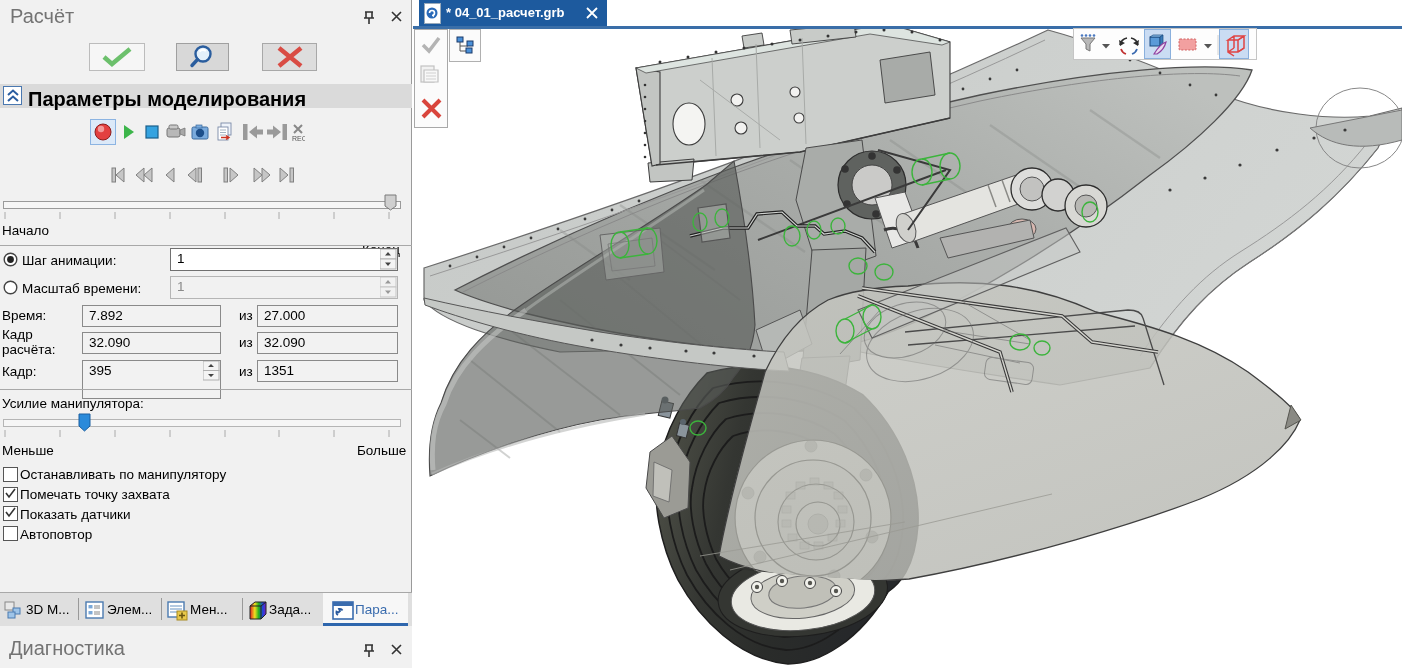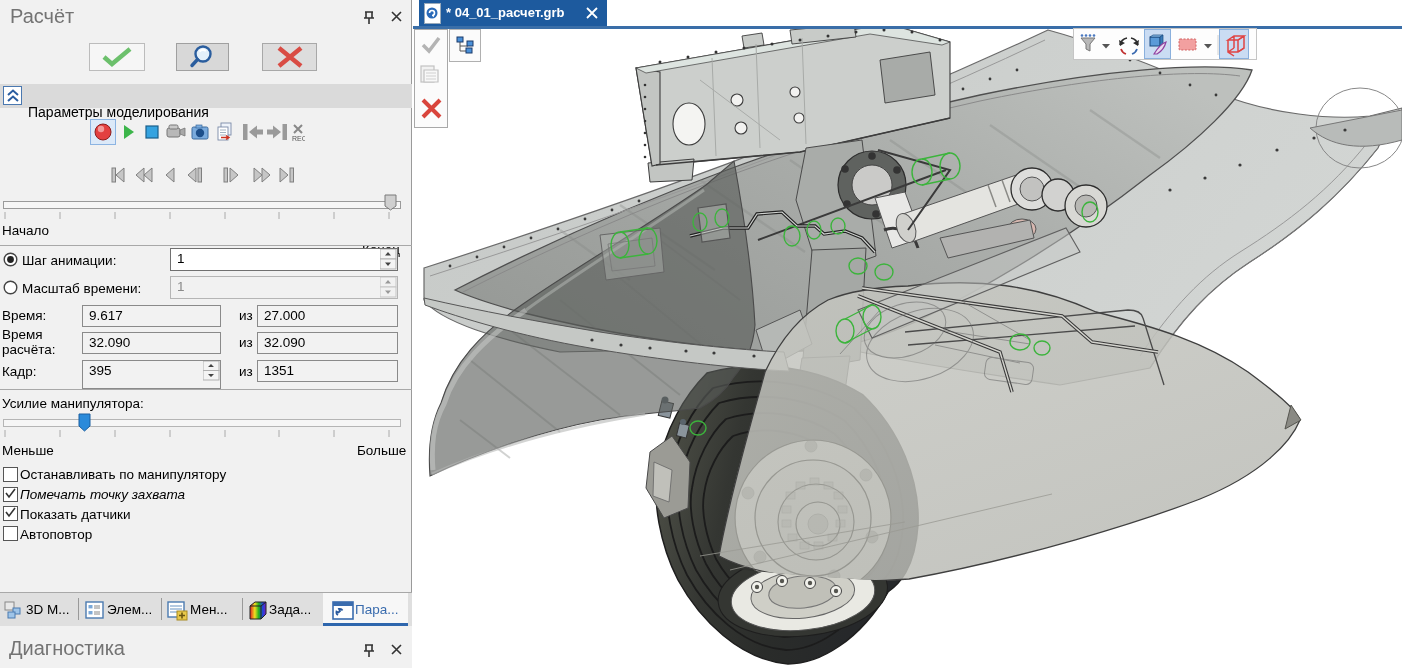--- a/index.html
+++ b/index.html
@@ -39,21 +39,21 @@
   </svg>
   <svg style="left:275px;top:46px;" width="30" height="22" viewBox="0 0 30 22">
     <path d="M4,2 L26,20 M26,2 L4,20" stroke="#d94c44" stroke-width="4.5"></path>
   </svg>
 
   <div class="hdr"></div>
   <div class="abs" style="left:3px;top:86px;width:19px;height:19px;background:#fff;border:1px solid #4a78b0;box-sizing:border-box;"></div>
   <svg style="left:6px;top:89px;" width="14" height="14" viewBox="0 0 14 14">
     <path d="M2,6 L7,1.5 L12,6 M2,12 L7,7.5 L12,12" stroke="#2a5da0" stroke-width="2" fill="none"></path>
   </svg>
-  <div class="lbl" style="left:28px;top:104px;font-size:14px;">Параметры моделирования</div>
+  <div class="lbl" style="left:28px;top:88px;font-size:20px;font-weight:bold;">Параметры моделирования</div>
 
   <div class="abs" style="left:90px;top:119px;width:26px;height:26px;background:#dce9f8;border:1px solid #8cb4e2;box-sizing:border-box;"></div>
   <svg style="left:90px;top:119px;" width="215" height="28" viewBox="0 0 215 28">
 
     <circle cx="13" cy="13" r="8" fill="#e34040" stroke="#8c1d1d" stroke-width="1"></circle>
     <circle cx="11" cy="10" r="3.2" fill="#f29a9a"></circle>
 
     <path d="M34,6 L44,13 L34,20 Z" fill="#3cb54a"></path>
 
     <rect x="56" y="7" width="12" height="12" fill="#35a3e0" stroke="#1a5f8a" stroke-width="1.2"></rect>
@@ -140,32 +140,32 @@
   </svg>
   <div class="lbl" style="left:22px;top:281px;">Масштаб времени:</div>
   <div class="fld" style="left:170px;top:276px;width:228px;height:23px;background:#f1f1f1;border-color:#b5b5b5;color:#8a8a8a;">1</div>
   <svg style="left:380px;top:277px;" width="17" height="21" viewBox="0 0 17 21">
     <rect x="0" y="0" width="16" height="10" fill="#f1f1f1" stroke="#c5c5c5" stroke-width="1"></rect>
     <rect x="0" y="10" width="16" height="10" fill="#f1f1f1" stroke="#c5c5c5" stroke-width="1"></rect>
     <path d="M5,6.5 l3,-3.5 3,3.5 z M5,13.5 l3,3.5 3,-3.5 z" fill="#999"></path>
   </svg>
 
   <div class="lbl" style="left:2px;top:308px;">Время:</div>
-  <div class="fld" style="left:82px;top:305px;width:139px;height:22px;">9.617</div>
+  <div class="fld" style="left:82px;top:305px;width:139px;height:22px;">7.892</div>
   <div class="lbl" style="left:239px;top:308px;">из</div>
   <div class="fld" style="left:257px;top:305px;width:141px;height:22px;">27.000</div>
 
-  <div class="lbl" style="left:2px;top:327px;">Время</div>
+  <div class="lbl" style="left:2px;top:327px;">Кадр</div>
   <div class="lbl" style="left:2px;top:342px;">расчёта:</div>
   <div class="fld" style="left:82px;top:332px;width:139px;height:22px;">32.090</div>
   <div class="lbl" style="left:239px;top:335px;">из</div>
   <div class="fld" style="left:257px;top:332px;width:141px;height:22px;">32.090</div>
 
   <div class="lbl" style="left:2px;top:364px;">Кадр:</div>
-  <div class="fld" style="left:82px;top:360px;width:139px;height:29px;">395</div>
+  <div class="fld" style="left:82px;top:360px;width:139px;height:39px;">395</div>
   <svg style="left:203px;top:361px;" width="17" height="20" viewBox="0 0 17 20">
     <rect x="0" y="0" width="16" height="9.5" fill="#f4f4f4" stroke="#b0b0b0" stroke-width="1"></rect>
     <rect x="0" y="9.5" width="16" height="9.5" fill="#f4f4f4" stroke="#b0b0b0" stroke-width="1"></rect>
     <path d="M5,6 l3,-3 3,3 z M5,13 l3,3 3,-3 z" fill="#444"></path>
   </svg>
   <div class="lbl" style="left:239px;top:364px;">из</div>
   <div class="fld" style="left:257px;top:360px;width:141px;height:22px;">1351</div>
 
   <div class="abs" style="left:0;top:389px;width:412px;height:1px;background:#a8a8a8;"></div>
   <div class="lbl" style="left:2px;top:396px;">Усилие манипулятора:</div>
@@ -181,21 +181,21 @@
   </svg>
   <div class="lbl" style="left:2px;top:443px;">Меньше</div>
   <div class="lbl" style="left:357px;top:443px;">Больше</div>
 
   <div class="cb" style="top:467px;"></div>
   <div class="lbl" style="left:20px;top:467px;">Останавливать по манипулятору</div>
   <div class="cb" style="top:487px;"></div>
   <svg style="left:4px;top:487px;" width="13" height="13" viewBox="0 0 13 13">
       <path d="M2,6 l3,4 6,-8" stroke="#333" stroke-width="1.6" fill="none"></path>
     </svg>
-  <div class="lbl" style="left:20px;top:487px;font-style:italic;">Помечать точку захвата</div>
+  <div class="lbl" style="left:20px;top:487px;">Помечать точку захвата</div>
   <div class="cb" style="top:506px;"></div>
   <svg style="left:4px;top:506px;" width="13" height="13" viewBox="0 0 13 13">
       <path d="M2,6 l3,4 6,-8" stroke="#333" stroke-width="1.6" fill="none"></path>
     </svg>
   <div class="lbl" style="left:20px;top:507px;">Показать датчики</div>
   <div class="cb" style="top:526px;"></div>
   <div class="lbl" style="left:20px;top:527px;">Автоповтор</div>
 
   <div class="abs" style="left:0;top:592px;width:412px;height:34px;background:#dfdfdf;border-top:1px solid #a8a8a8;box-sizing:border-box;"></div>
   <div class="abs" style="left:323px;top:593px;width:85px;height:33px;background:#f7f7f7;border-bottom:3px solid #2e66ad;box-sizing:border-box;"></div>

